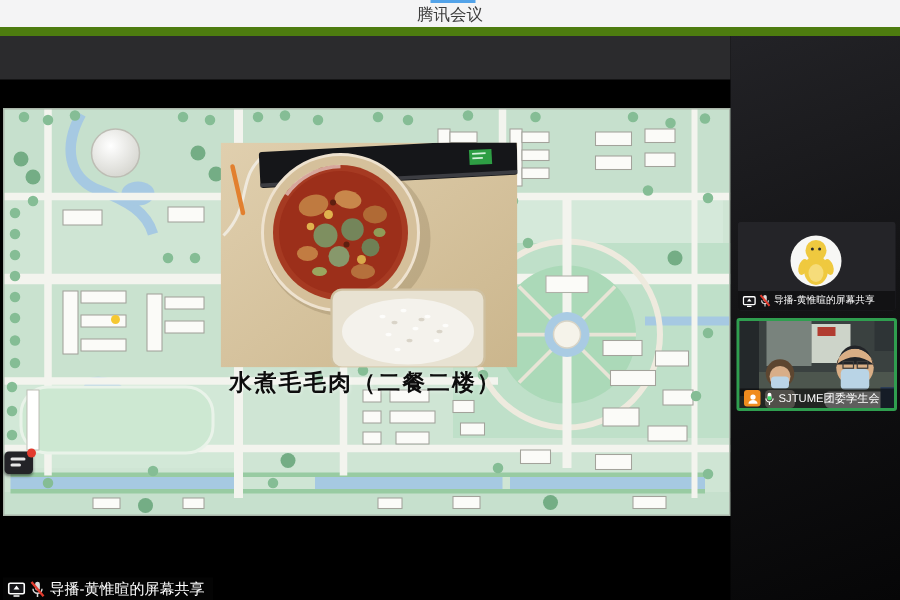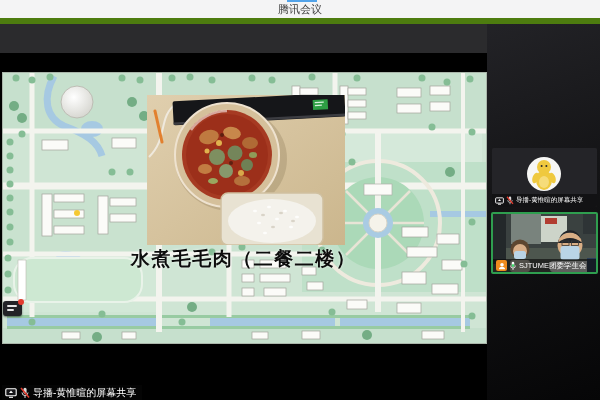--- a/index.html
+++ b/index.html
@@ -11,21 +11,21 @@
             font-size:11px;color:#3c3c3c;z-index:5;}
   .top-accent{position:absolute;top:0;left:287px;width:30px;height:2px;background:#53a3e9;z-index:6;}
   
   .main{position:absolute;top:19px;left:0;width:600px;height:381px;background:#000;}
   .share{position:absolute;left:0;top:0;width:487px;height:381px;background:#000;}
   .appstrip{position:absolute;left:0;top:1px;width:487px;height:33px;background:#2b2b2d;}
   .map{position:absolute;left:2px;top:53px;width:485px;height:272px;background:#cfe5d4;}
   .map svg{display:block;}
   .photo{position:absolute;left:147px;top:76px;width:198px;height:150px;overflow:hidden;}
   .caption{position:absolute;left:40px;top:227px;width:407px;text-align:center;
-           font-family:"DejaVu Serif",serif;font-weight:bold;font-size:19px;color:#0d0d0d;
+           font-family:"DejaVu Serif",serif;font-weight:bold;font-size:15px;color:#0d0d0d;
            letter-spacing:1.5px;text-shadow:0 0 3px rgba(255,255,255,.75);}
   .float-widget{position:absolute;left:3px;top:282px;width:19px;height:15px;background:#232327;
                 border-radius:3px;box-shadow:0 1px 2px rgba(0,0,0,.5);}
   .float-widget .ln{position:absolute;left:4px;height:1.5px;background:#e6e6e6;border-radius:1px;}
   .float-widget .dot{position:absolute;right:-2px;top:-2px;width:6px;height:6px;border-radius:50%;
                      background:#e23b2e;}
   .presenter-badge{position:absolute;left:2px;top:366px;height:15px;background:rgba(5,5,5,.88);
                    display:flex;align-items:center;gap:3px;padding:0 6px 0 3px;color:#fff;
                    font-size:10px;white-space:nowrap;}
   

